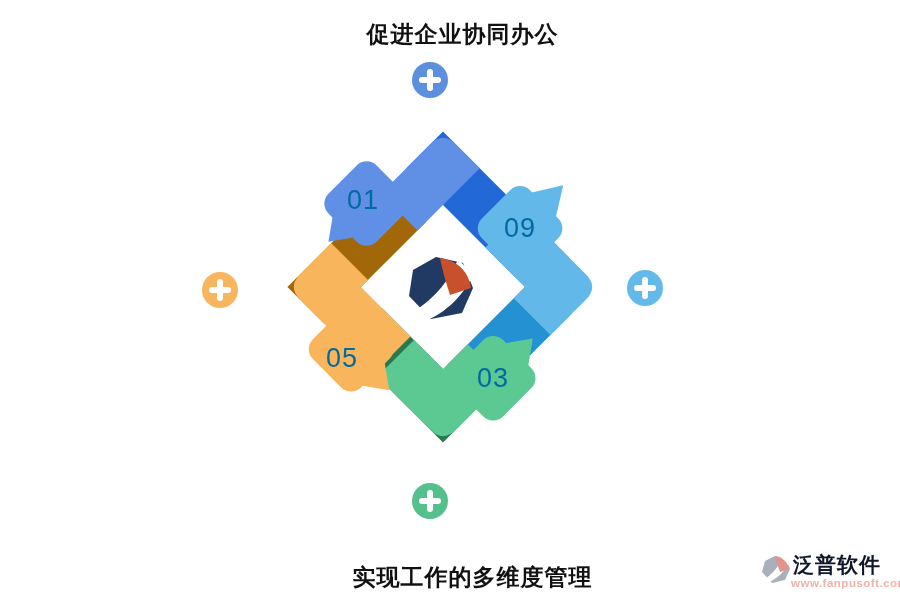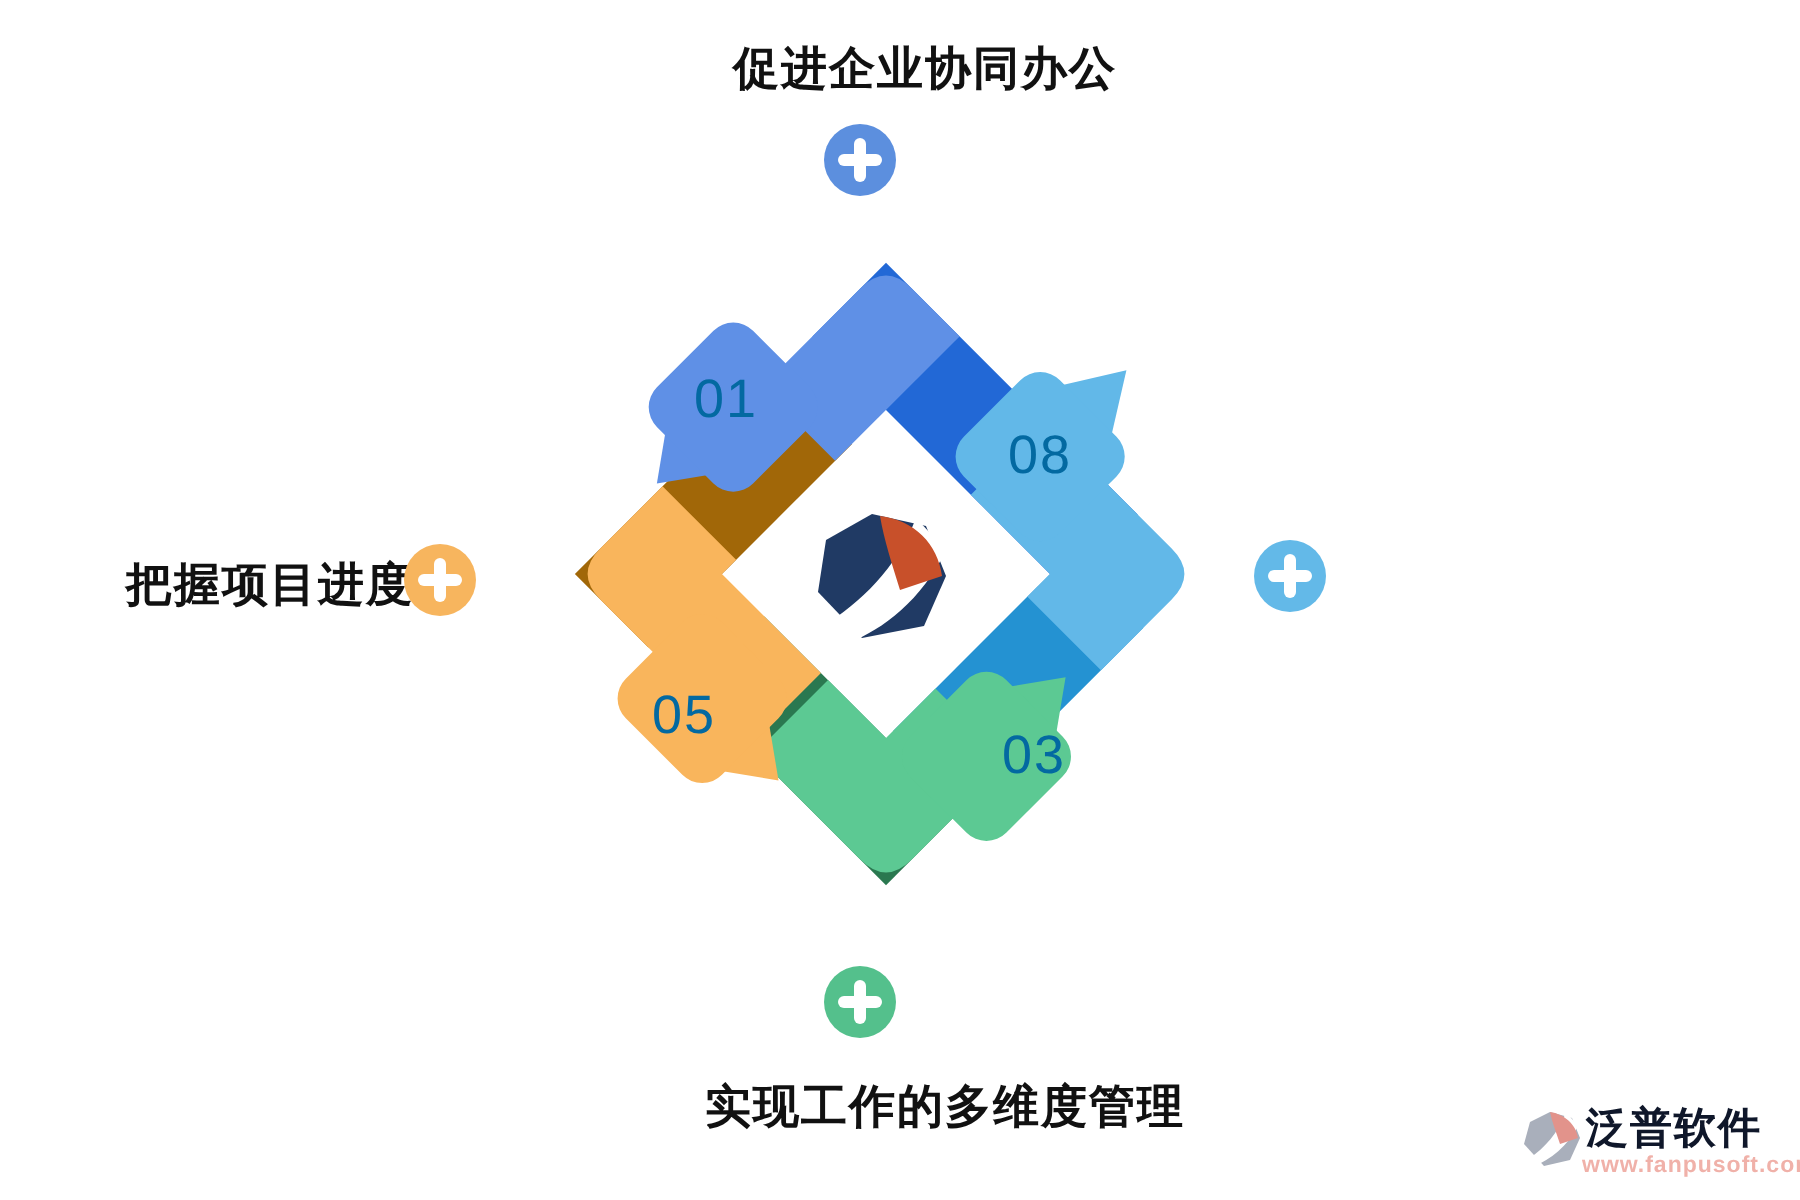--- a/index.html
+++ b/index.html
@@ -10,32 +10,32 @@
   .stage{position:relative;width:900px;height:600px;background:#fff;}
   .ring-svg{position:absolute;left:0;top:0;}
 
   
   .step{
     position:absolute;color:#0369a1;font-size:27px;font-weight:400;
     transform:translate(-50%,-50%);letter-spacing:1px;line-height:1;
   }
   .step-01{left:363px;top:200px;}
   .step-02{left:520px;top:228px;}
-  .step-03{left:493px;top:378px;margin-left:24px;}
+  .step-03{left:493px;top:378px;}
   .step-04{left:342px;top:358px;}
 
   
   .label{
     position:absolute;color:#111111;font-weight:bold;font-size:23px;
     letter-spacing:1px;line-height:1.15;white-space:nowrap;padding-left:25px;
   }
   .label-top{left:0;right:0;top:21px;text-align:center;}
   .label-right{left:682px;top:276px;}
   .label-left{left:38px;top:279px;}
-  .label-bottom{left:0;right:0;top:540px;text-align:center;text-indent:20px;}
+  .label-bottom{left:0;right:0;top:564px;text-align:center;text-indent:20px;}
 
   
   .plus{
     position:absolute;width:36px;height:36px;border-radius:50%;
   }
   .plus .bar-h,.plus .bar-v{
     position:absolute;background:#ffffff;border-radius:3px;
   }
   .plus .bar-h{left:7px;top:15px;width:22px;height:6px;}
   .plus .bar-v{left:15px;top:7px;width:6px;height:22px;}
@@ -95,27 +95,26 @@
     </g>
 
     <g>
       <path d="M409,296 L413,270 L436,257 L463,263 L473,288 L462,313 L431,319 Z" fill="#203a64"></path>
       <path d="M412,313 C430,301 448,285 458,259 L473,275 C461,300 441,315 425,321 Z" fill="#ffffff"></path>
       <path d="M440,258 C457,260 469,272 471,288 L450,295 C446,282 442,270 440,258 Z" fill="#c8502a"></path>
     </g>
   </svg>
 
   <div class="step step-01">01</div>
-  <div class="step step-02">08</div>
+  <div class="step step-02">09</div>
   <div class="step step-03">03</div>
   <div class="step step-04">05</div>
 
   <div class="label label-top">促进企业协同办公</div>
   <div class="label label-bottom">实现工作的多维度管理</div>
-  <div class="label label-left">把握项目进度</div>
 
   <div class="plus plus-top">
     <span class="bar-h"></span>
       <span class="bar-v"></span>
   </div>
   <div class="plus plus-right">
     <span class="bar-h"></span>
       <span class="bar-v"></span>
   </div>
   <div class="plus plus-bottom">

